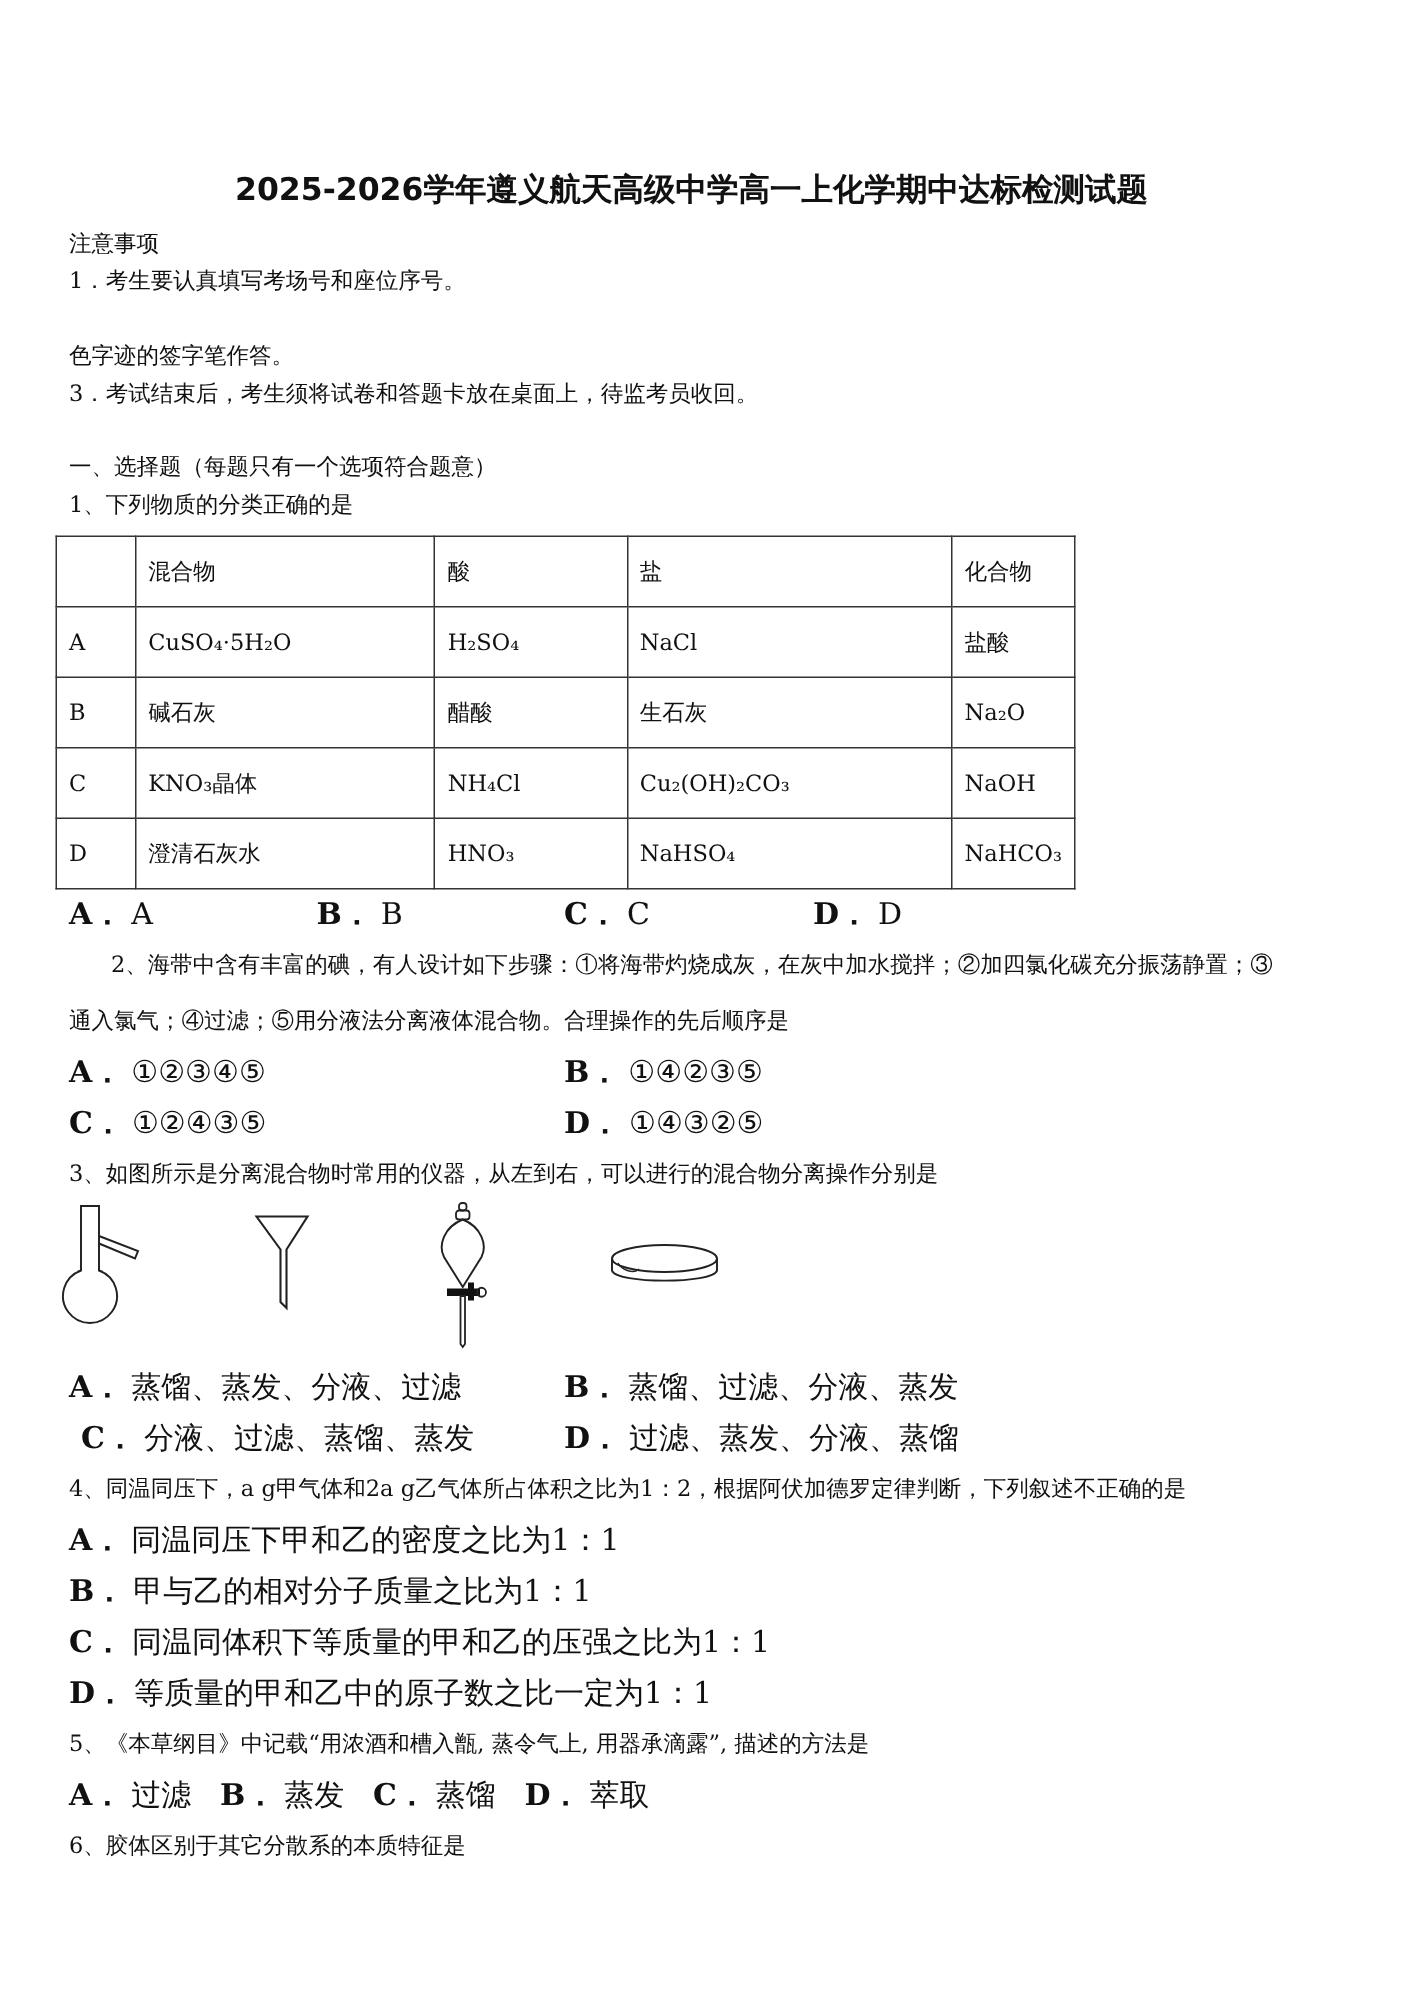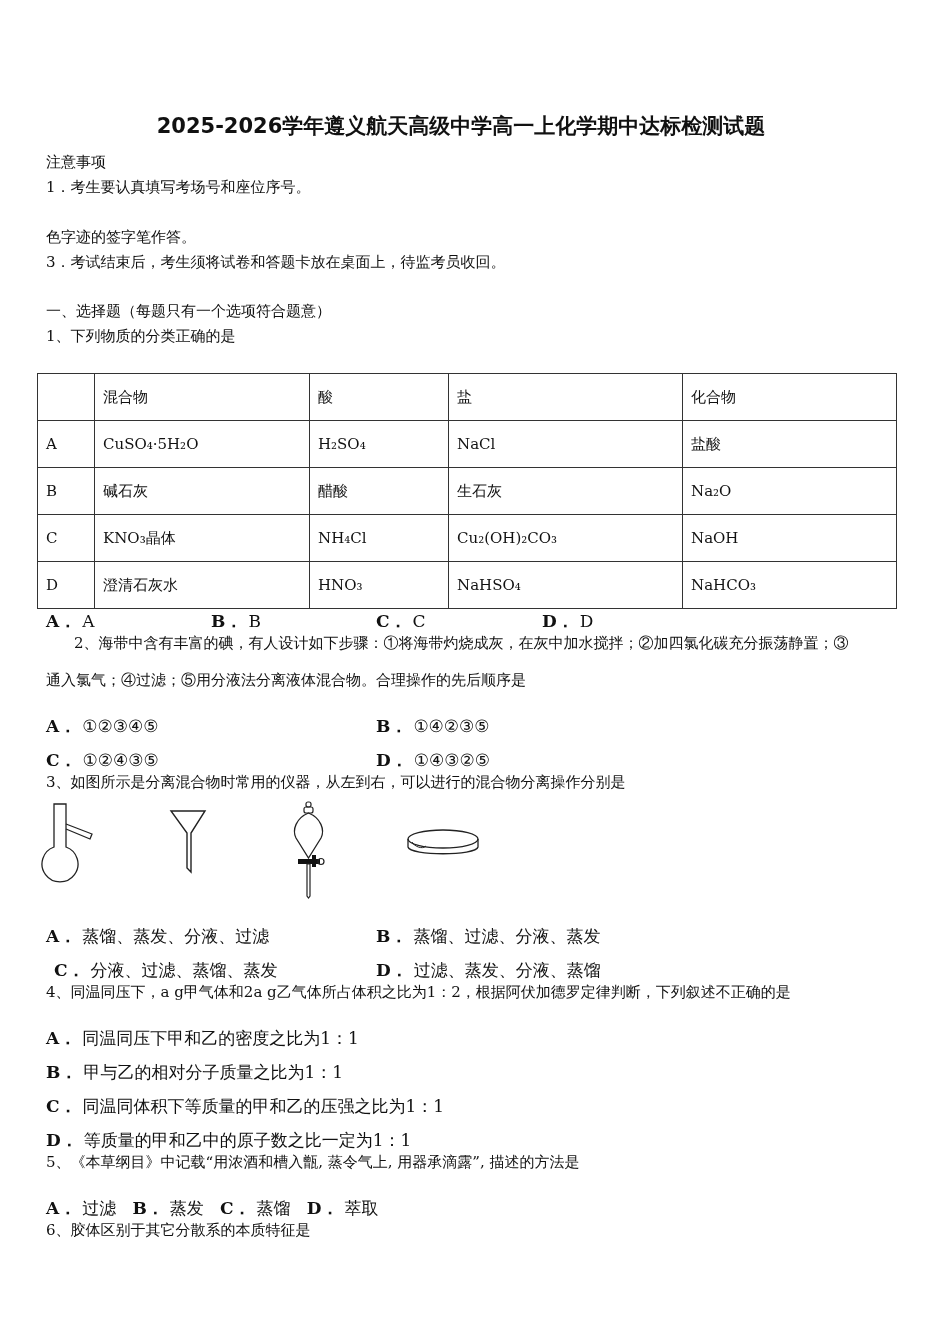--- a/index.html
+++ b/index.html
@@ -2,27 +2,27 @@
 <html><head>
 <meta charset="utf-8">
 <style>
   html, body { margin: 0; padding: 0; background: #ffffff; }
   body { width: 950px; height: 1344px; position: relative; overflow: hidden;
          font-family: "DejaVu Serif", "Liberation Serif", serif; color: #111; font-size: 15px; }
   .page { position: absolute; left: 0; top: 0; width: 950px; height: 1344px; }
   .title { position: absolute; left: 0; top: 112px; width: 922px; text-align: center;
            font-family: "DejaVu Sans", "Liberation Sans", sans-serif; font-weight: bold; font-size: 21px; letter-spacing: 0px; }
   .line { position: absolute; left: 46px; white-space: nowrap; font-size: 15px; line-height: 20px; }
-  table.q1 { position: absolute; left: 37px; top: 373px; border-collapse: collapse; width: 860px; padding-left: 38px; }
+  table.q1 { position: absolute; left: 37px; top: 357px; border-collapse: collapse; width: 680px; padding-left: 38px; }
   table.q1 td { border: 1.5px solid #333; height: 46px; padding: 0 8px; vertical-align: middle; font-size: 15px; }
   table.q1 td.c0 { width: 40px; }
   table.q1 td.c1 { width: 198px; }
   table.q1 td.c2 { width: 122px; }
   table.q1 td.c3 { width: 217px; }
-  .opt { position: absolute; white-space: nowrap; font-size: 17px; line-height: 20px; margin-top: 12px; }
+  .opt { position: absolute; white-space: nowrap; font-size: 20px; line-height: 20px; }
   .opt b { font-weight: bold; margin-right: 6px; }
   .apparatus { position: absolute; }
 </style>
 </head>
 <body>
 
 <div class="page">
 
   <div class="title">2025-2026学年遵义航天高级中学高一上化学期中达标检测试题</div>
 

